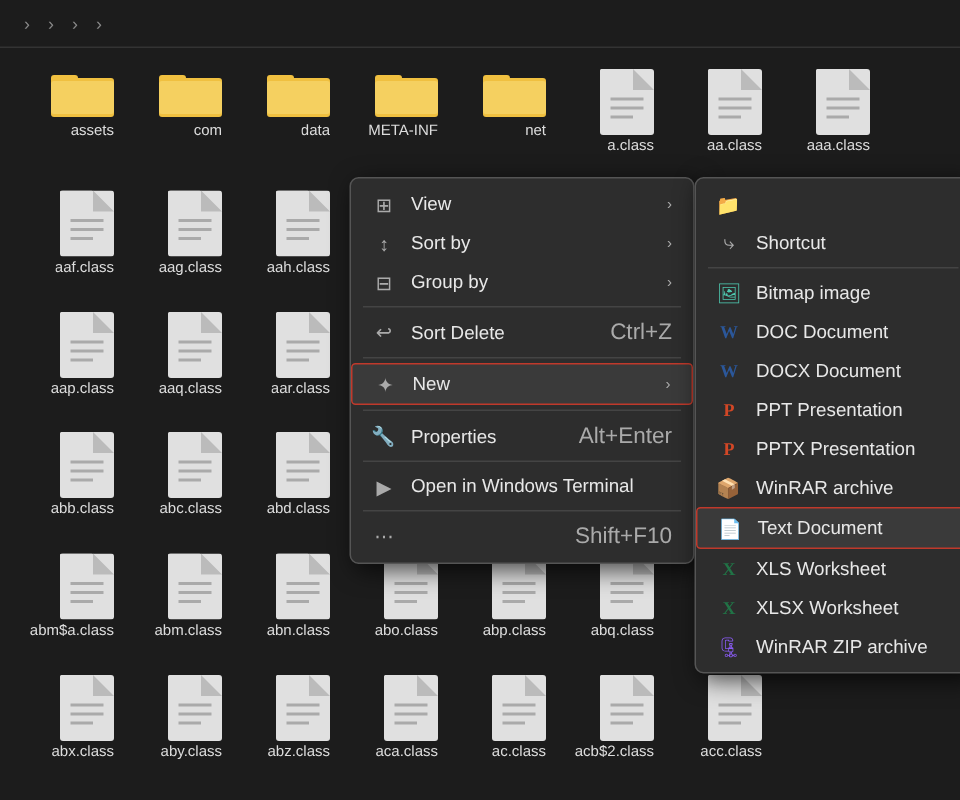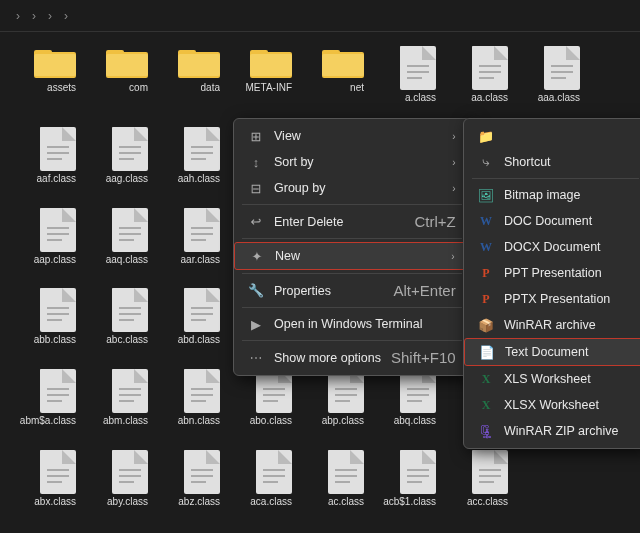--- a/index.html
+++ b/index.html
@@ -586,21 +586,21 @@
     </div>
     <div class="file-item">
       <div class="file-icon"><svg viewBox="0 0 36 44" fill="none" xmlns="http://www.w3.org/2000/svg">
   <rect x="0" y="0" width="36" height="44" rx="2" fill="#e0e0e0"></rect>
   <path d="M22 0 L36 14 L22 14 Z" fill="#bbb"></path>
   <rect x="0" y="0" width="22" height="14" rx="1" fill="#e0e0e0"></rect>
   <line x1="7" y1="20" x2="29" y2="20" stroke="#aaa" stroke-width="2"></line>
   <line x1="7" y1="26" x2="29" y2="26" stroke="#aaa" stroke-width="2"></line>
   <line x1="7" y1="32" x2="22" y2="32" stroke="#aaa" stroke-width="2"></line>
 </svg></div>
-    <span class="file-label">acb$1.class</span>
+    <span class="file-label">acb$2.class</span>
     </div>
     <div class="file-item">
       <div class="file-icon"><svg viewBox="0 0 36 44" fill="none" xmlns="http://www.w3.org/2000/svg">
   <rect x="0" y="0" width="36" height="44" rx="2" fill="#e0e0e0"></rect>
   <path d="M22 0 L36 14 L22 14 Z" fill="#bbb"></path>
   <rect x="0" y="0" width="22" height="14" rx="1" fill="#e0e0e0"></rect>
   <line x1="7" y1="20" x2="29" y2="20" stroke="#aaa" stroke-width="2"></line>
   <line x1="7" y1="26" x2="29" y2="26" stroke="#aaa" stroke-width="2"></line>
   <line x1="7" y1="32" x2="22" y2="32" stroke="#aaa" stroke-width="2"></line>
 </svg></div>
@@ -620,21 +620,21 @@
       <span class="menu-arrow">›</span>
     </div>
     <div class="menu-item">
       <span class="menu-icon" style="color: rgb(170, 170, 170);">⊟</span>
       <span class="menu-label">Group by</span>
       <span class="menu-arrow">›</span>
     </div>
     <div class="menu-divider"></div>
     <div class="menu-item">
       <span class="menu-icon" style="color: rgb(170, 170, 170);">↩</span>
-      <span class="menu-label">Enter Delete</span>
+      <span class="menu-label">Sort Delete</span>
       <span class="menu-shortcut">Ctrl+Z</span>
     </div>
     <div class="menu-divider"></div>
     <div class="menu-item highlighted">
       <span class="menu-icon" style="color: rgb(170, 170, 170);">✦</span>
       <span class="menu-label">New</span>
       <span class="menu-arrow">›</span>
     </div>
     <div class="menu-divider"></div>
     <div class="menu-item">
@@ -643,21 +643,20 @@
       <span class="menu-shortcut">Alt+Enter</span>
     </div>
     <div class="menu-divider"></div>
     <div class="menu-item">
       <span class="menu-icon" style="color: rgb(170, 170, 170);">▶</span>
       <span class="menu-label">Open in Windows Terminal</span>
     </div>
     <div class="menu-divider"></div>
     <div class="menu-item">
       <span class="menu-icon" style="color: rgb(170, 170, 170);">⋯</span>
-      <span class="menu-label">Show more options</span>
       <span class="menu-shortcut">Shift+F10</span>
     </div>
   </div>
 
 <div class="submenu" id="submenu">
     <div class="menu-item">
       <span class="menu-icon" style="color: rgb(240, 192, 64);">📁</span>
     </div>
     <div class="menu-item">
       <span class="menu-icon" style="color: rgb(170, 170, 170);">⤷</span>

